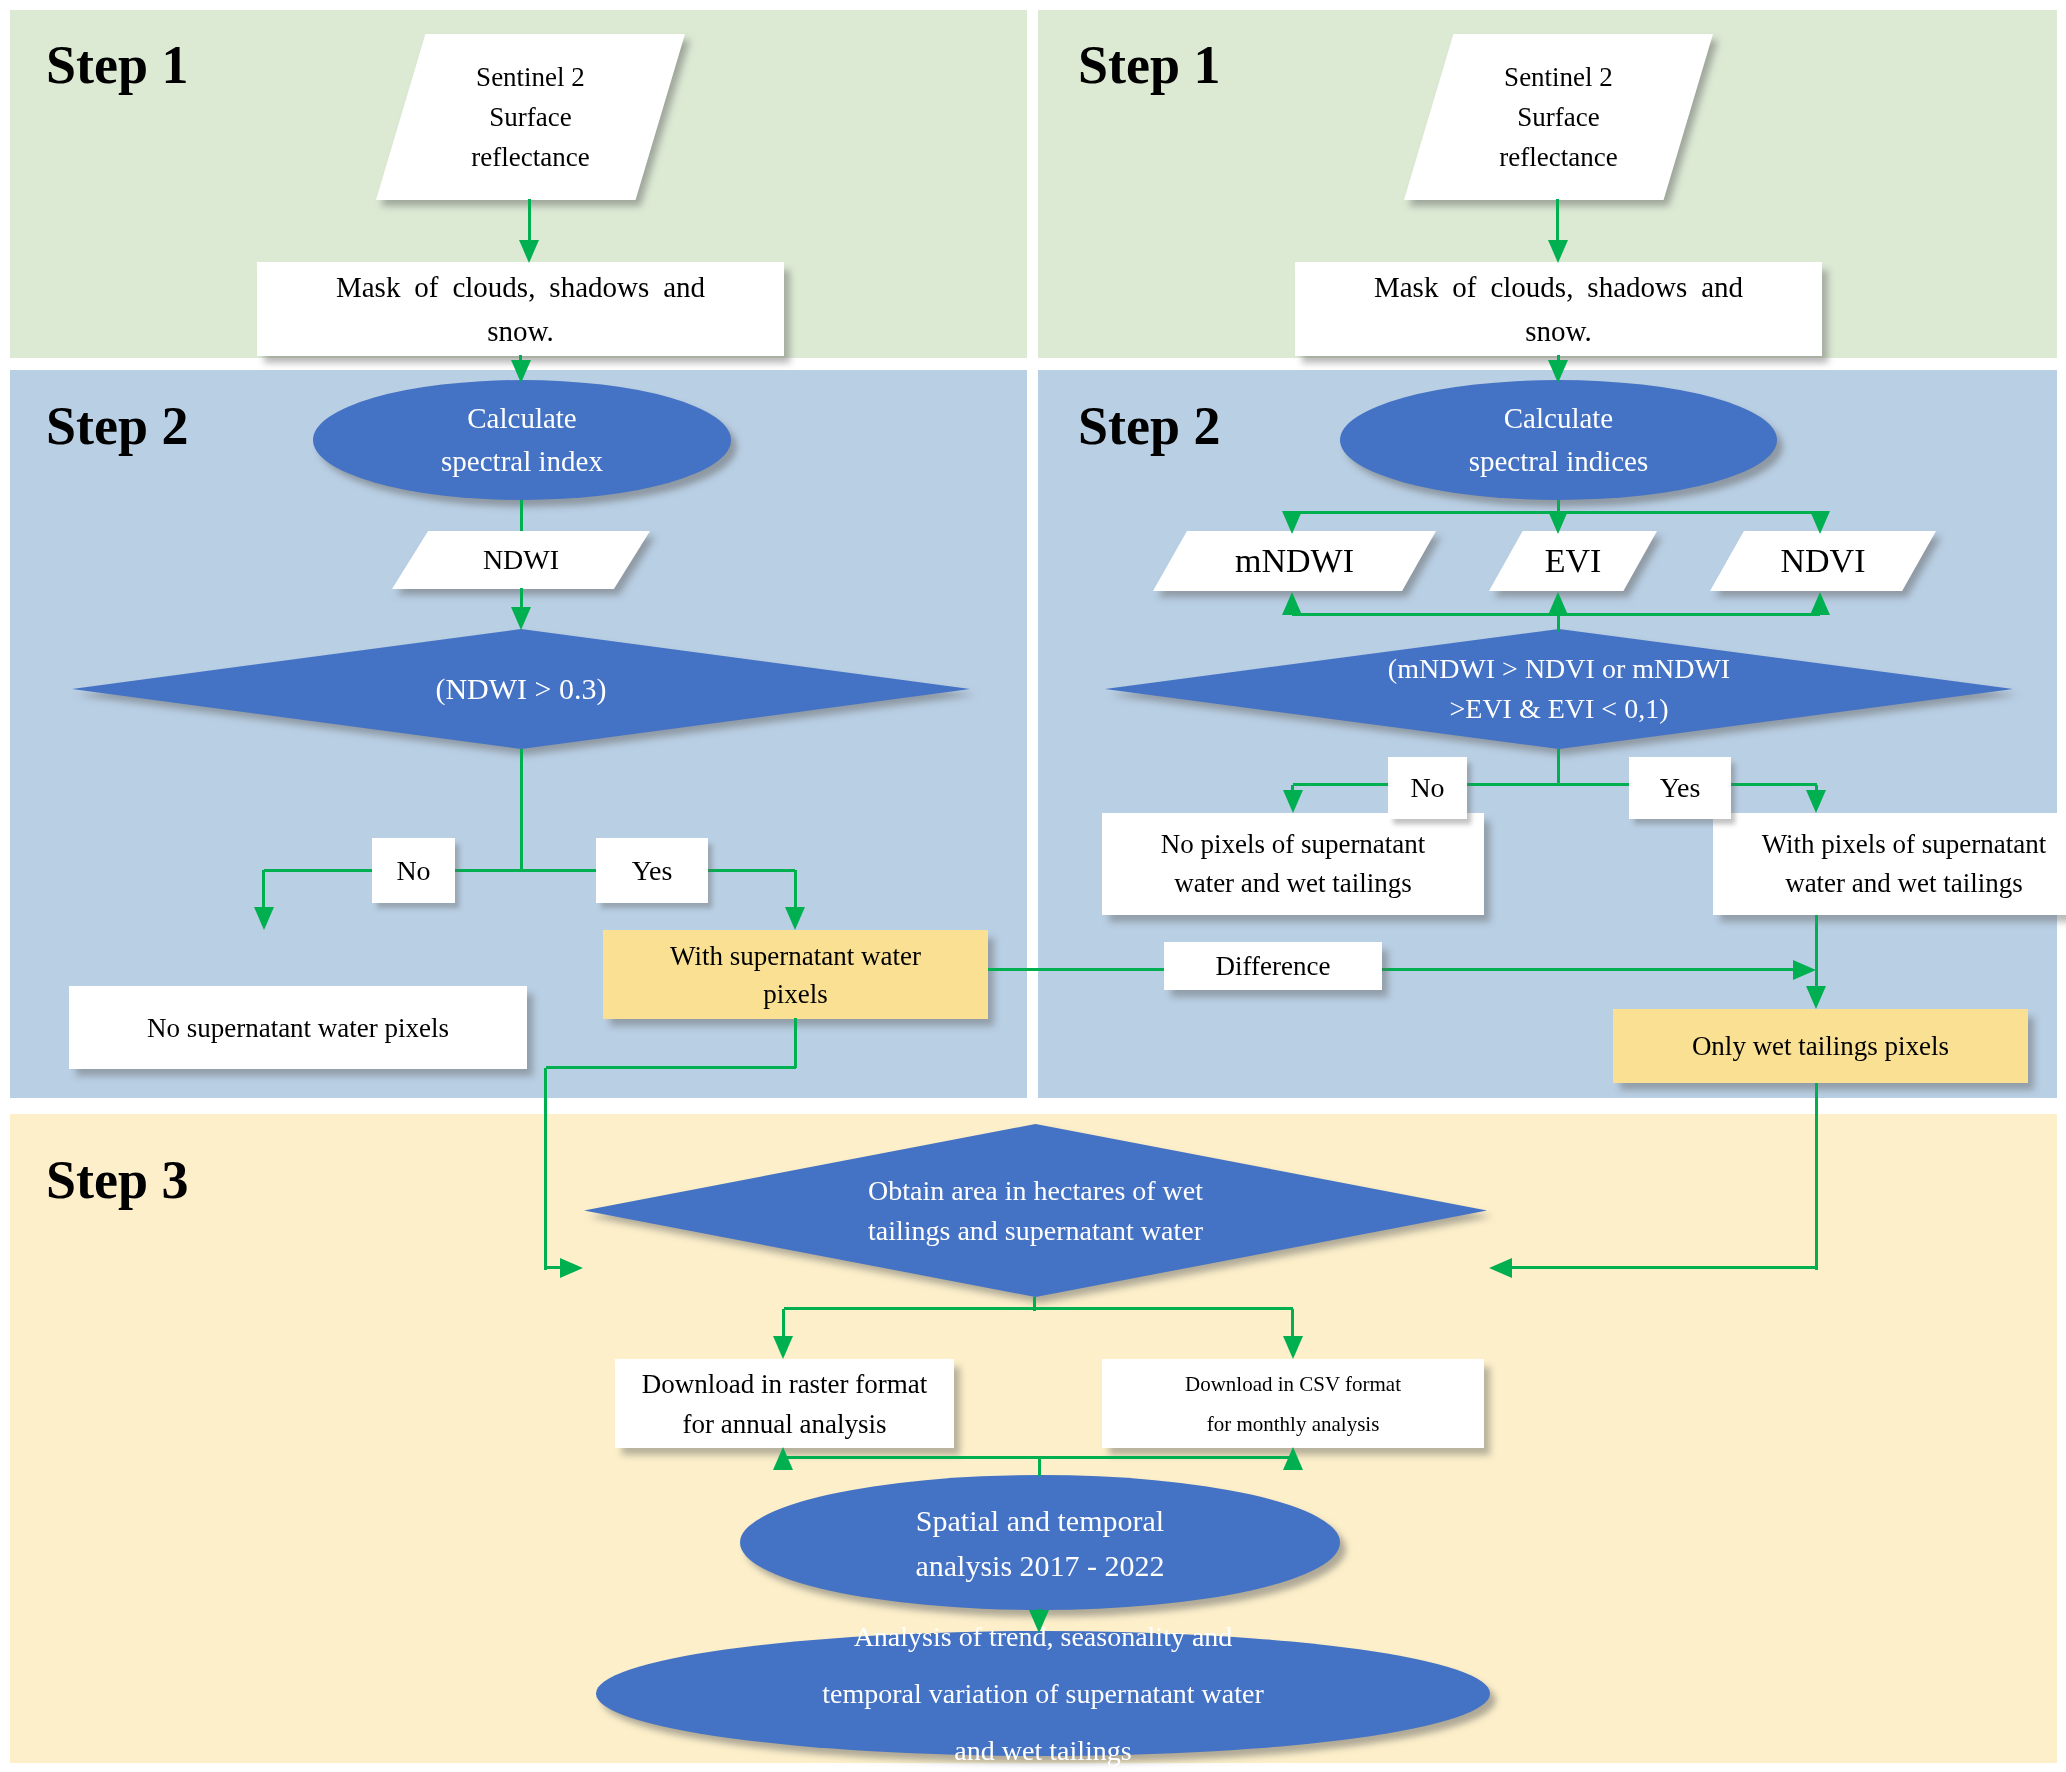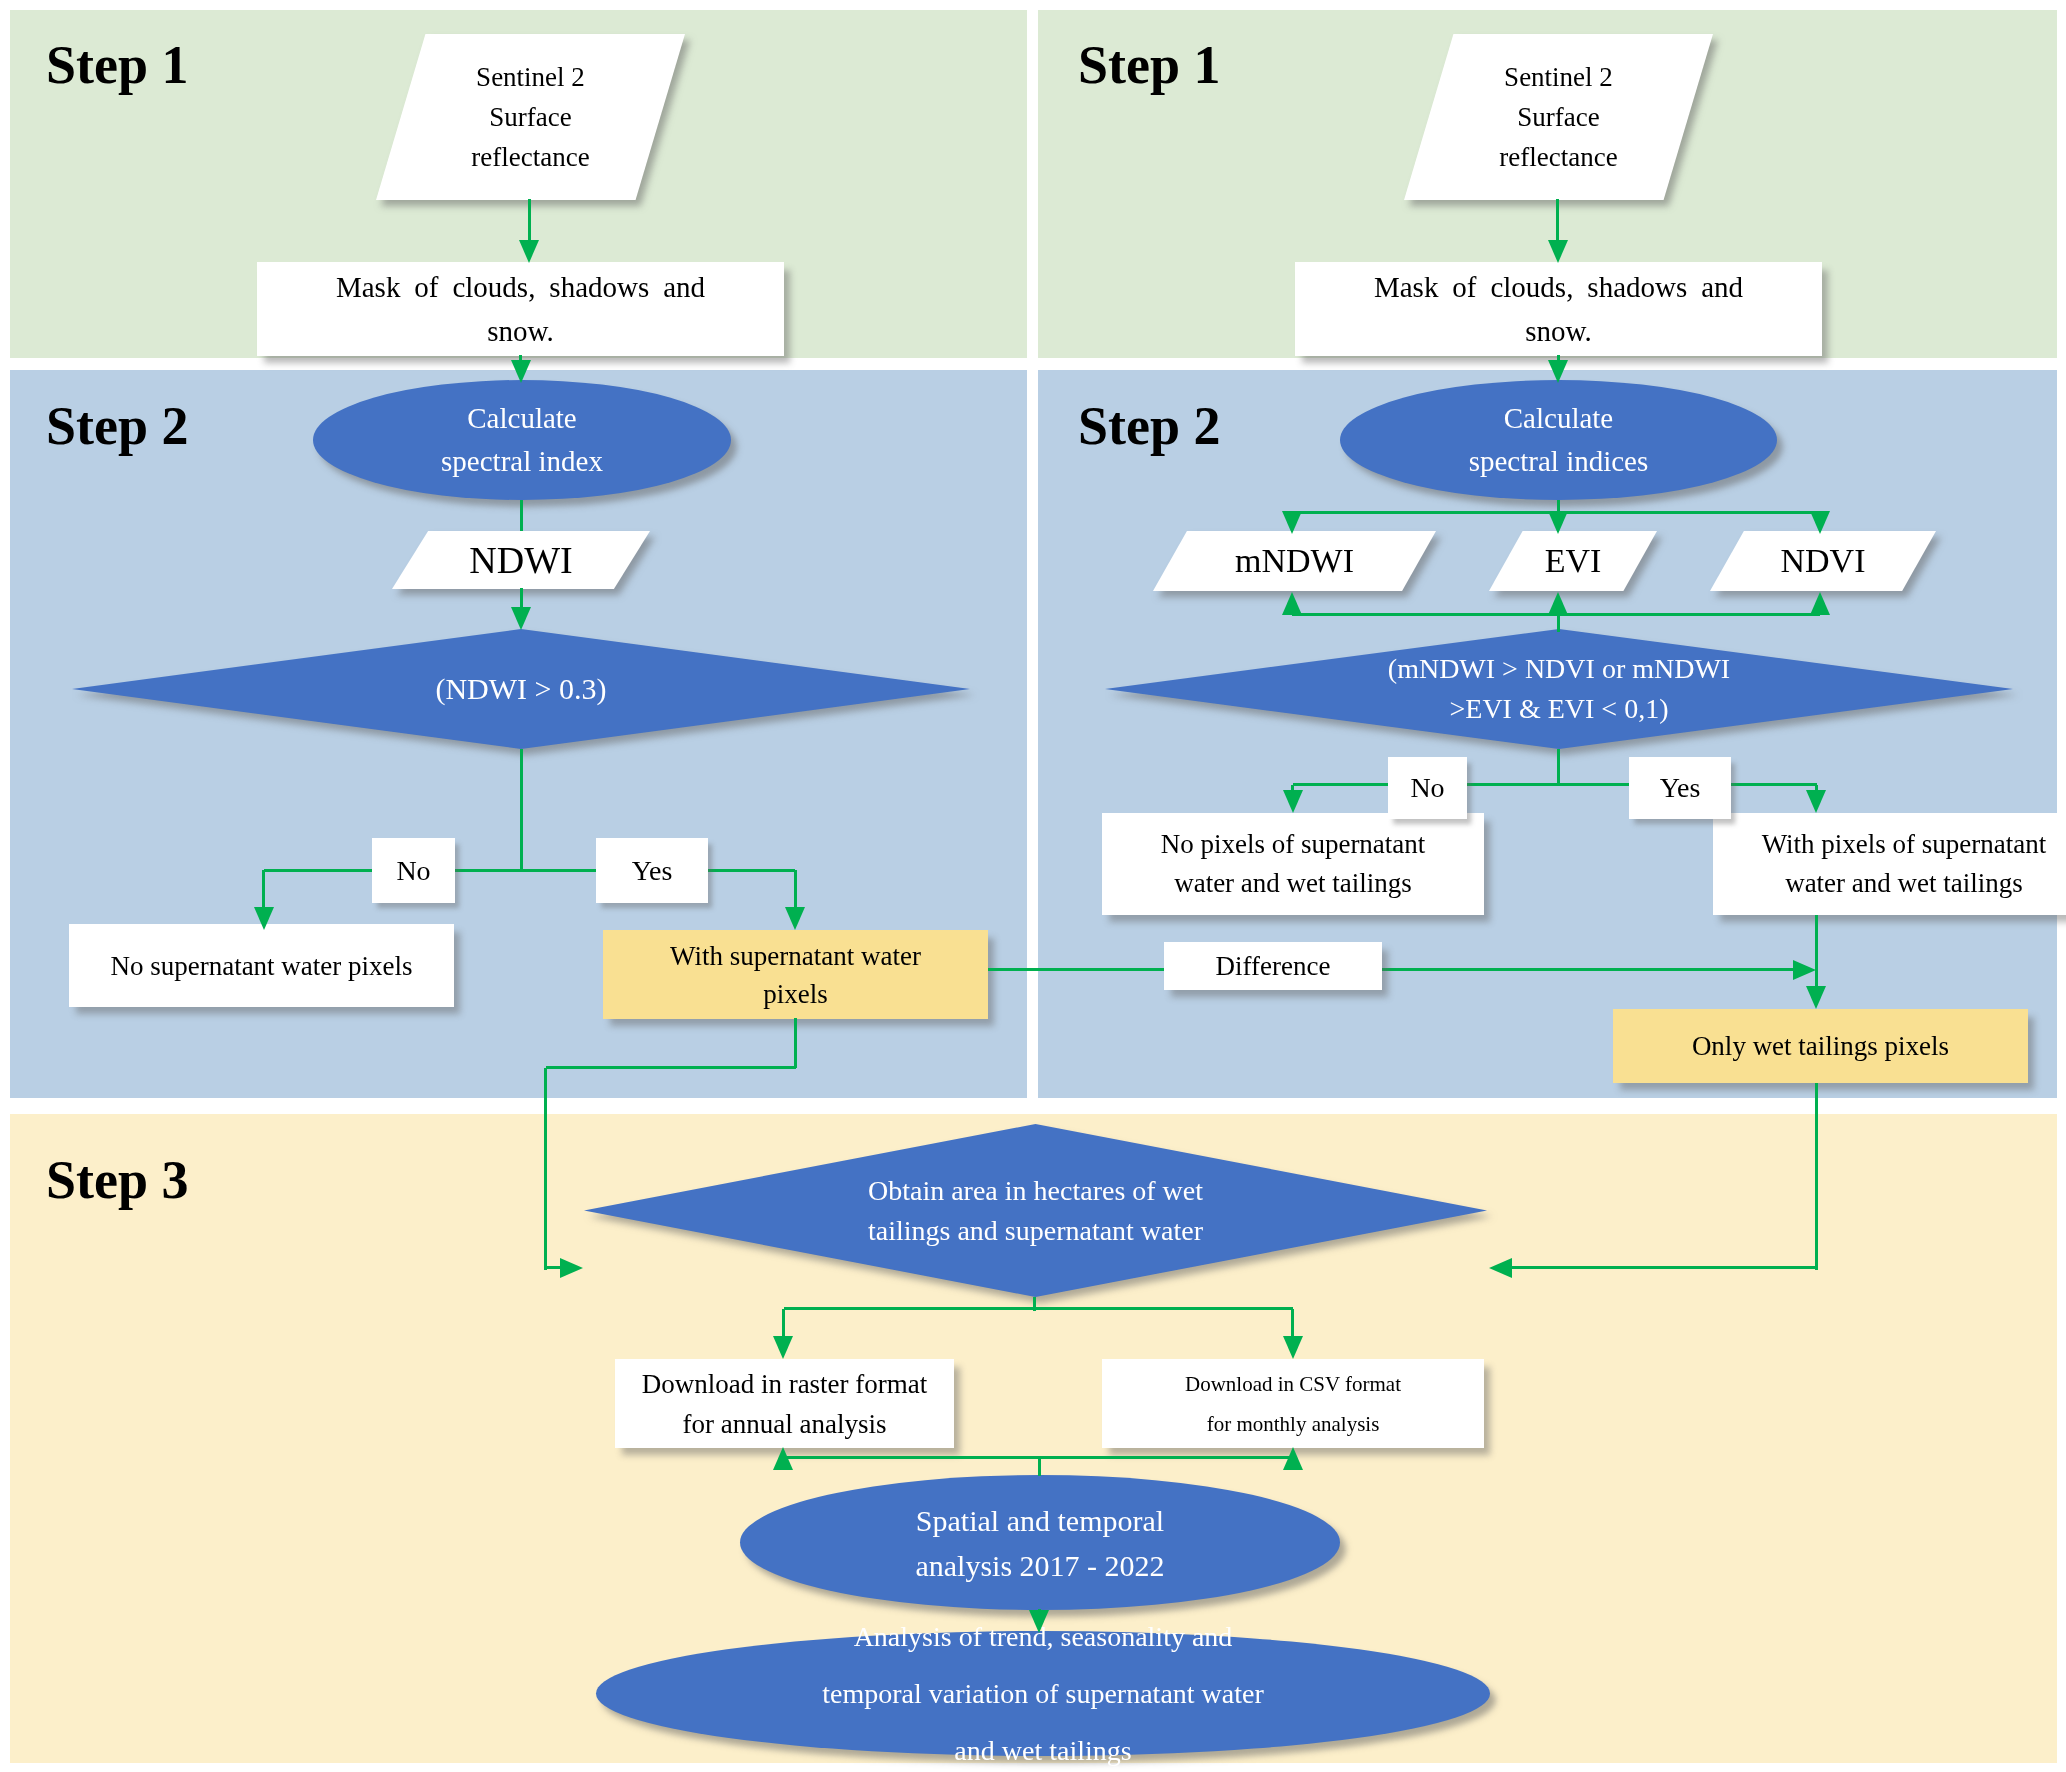--- a/index.html
+++ b/index.html
@@ -61,35 +61,35 @@
     <div class="tx wide" style="font-size:29px;line-height:44px;">Mask of clouds, shadows and
 snow.</div>
   </div>
 
   <div class="ellipse flex" style="left:313px;top:380px;width:418px;height:120px;">
     <div class="tx" style="font-size:29px;line-height:43px;">Calculate
 spectral index</div>
   </div>
   <div class="shape-wrap" style="left:392px;top:531px;width:258px;height:58px;">
     <div class="para flex" style="clip-path:polygon(14% 0,100% 0,86% 100%,0 100%);">
-      <div class="tx" style="font-size:38px;">NDWI</div>
+      <div class="tx" style="font-size:28px;">NDWI</div>
     </div>
   </div>
   <div class="shape-wrap" style="left:72px;top:629px;width:898px;height:120px;">
     <div class="diamond flex">
       <div class="tx" style="font-size:30px;">(NDWI &gt; 0.3)</div>
     </div>
   </div>
   <div class="lbl flex" style="left:372px;top:838px;width:83px;height:65px;">
     <div class="tx" style="font-size:28px;">No</div>
   </div>
   <div class="lbl flex" style="left:596px;top:838px;width:112px;height:65px;">
     <div class="tx" style="font-size:28px;">Yes</div>
   </div>
-  <div class="whitebox flex" style="left:69px;top:924px;width:385px;height:83px;">
+  <div class="whitebox flex" style="left:69px;top:986px;width:458px;height:83px;">
     <div class="tx" style="font-size:27px;line-height:38px;">No supernatant water pixels</div>
   </div>
   <div class="yellowbox flex" style="left:603px;top:930px;width:385px;height:89px;">
     <div class="tx" style="font-size:27px;line-height:38px;">With supernatant water
 pixels</div>
   </div>
 
   <div class="shape-wrap" style="left:1404px;top:34px;width:309px;height:166px;">
     <div class="para flex" style="clip-path:polygon(16% 0,100% 0,84% 100%,0 100%);">
       <div class="tx" style="font-size:27px;line-height:40px;">Sentinel 2

